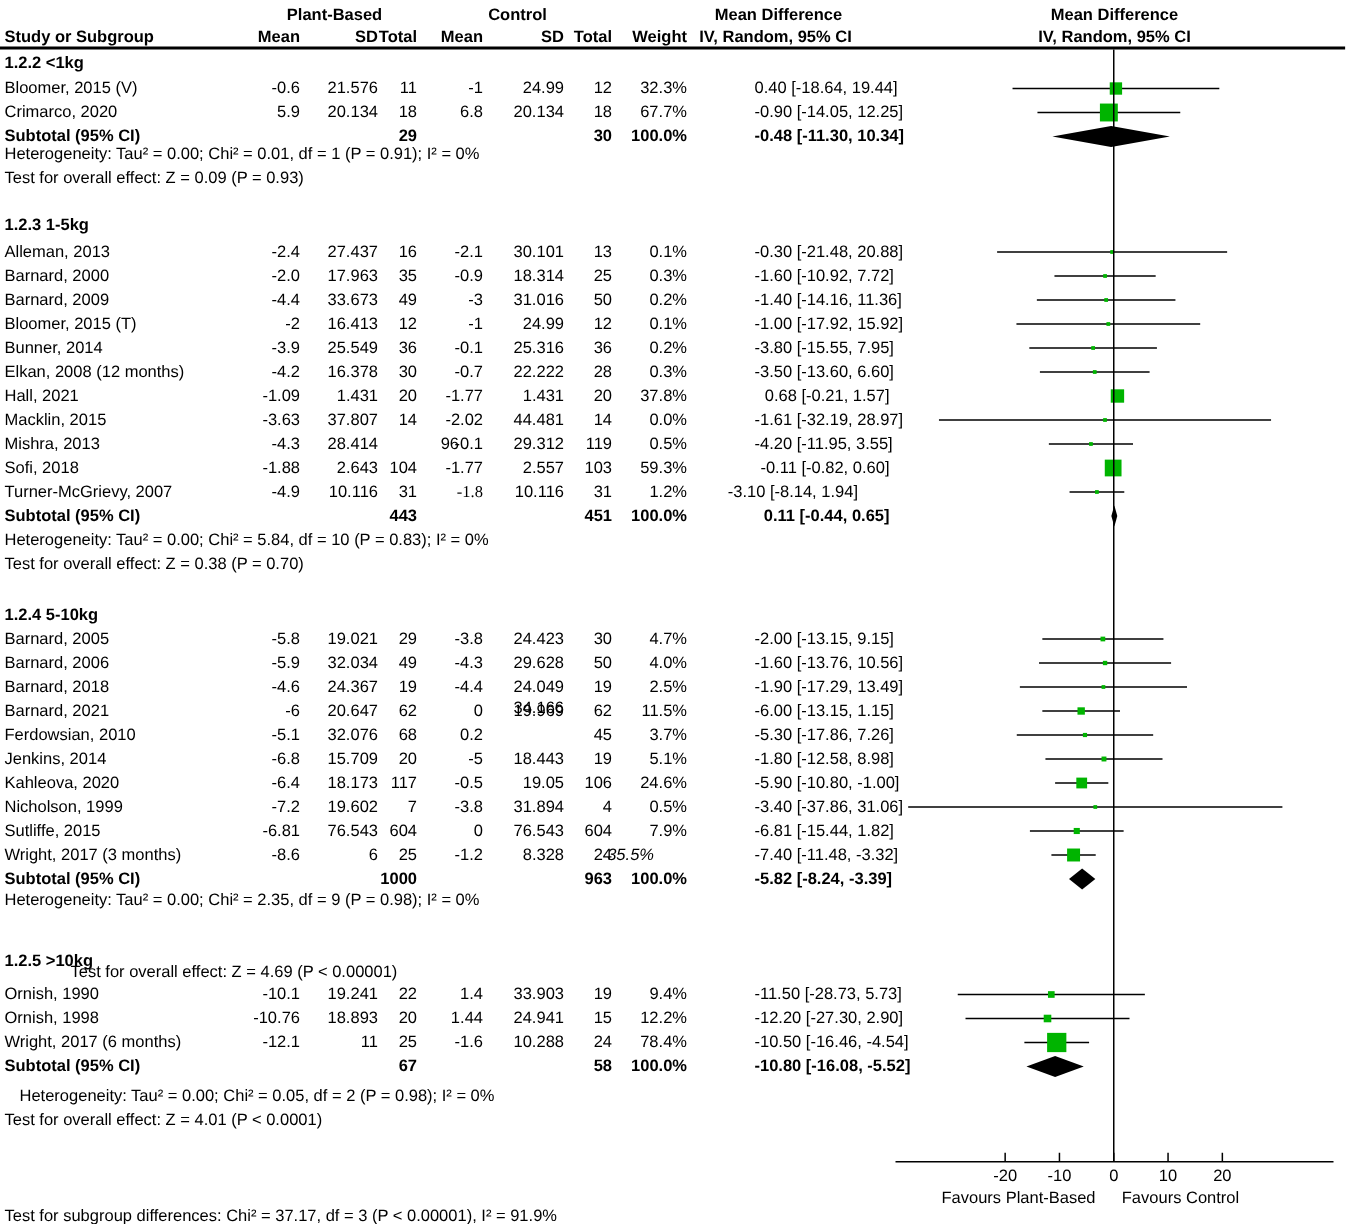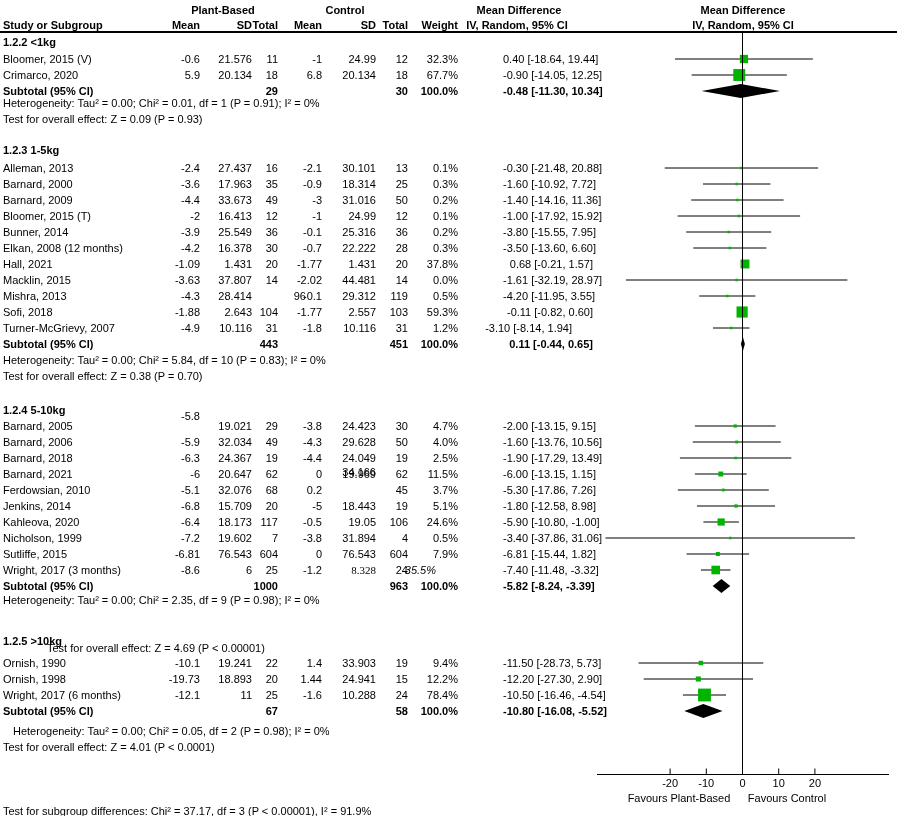--- a/index.html
+++ b/index.html
@@ -81,21 +81,21 @@
       <div class="cell" style="left: 3px; top: 160px;">Alleman, 2013</div>
       <div class="cell r" style="left: 110px; top: 160px;">-2.4</div>
       <div class="cell r" style="left: 162px; top: 160px;">27.437</div>
       <div class="cell r" style="left: 188px; top: 160px;">16</div>
       <div class="cell r" style="left: 232px; top: 160px;">-2.1</div>
       <div class="cell r" style="left: 286px; top: 160px;">30.101</div>
       <div class="cell r" style="left: 318px; top: 160px;">13</div>
       <div class="cell r" style="left: 368px; top: 160px;">0.1%</div>
       <div class="cell r" style="left: 503px; top: 160px;">-0.30 [-21.48, 20.88]</div>
       <div class="cell" style="left: 3px; top: 176px;">Barnard, 2000</div>
-      <div class="cell r" style="left: 110px; top: 176px;">-3.6</div>
+      <div class="cell r" style="left: 110px; top: 176px;">-2.0</div>
       <div class="cell r" style="left: 162px; top: 176px;">17.963</div>
       <div class="cell r" style="left: 188px; top: 176px;">35</div>
       <div class="cell r" style="left: 232px; top: 176px;">-0.9</div>
       <div class="cell r" style="left: 286px; top: 176px;">18.314</div>
       <div class="cell r" style="left: 318px; top: 176px;">25</div>
       <div class="cell r" style="left: 368px; top: 176px;">0.3%</div>
       <div class="cell r" style="left: 503px; top: 176px;">-1.60 [-10.92, 7.72]</div>
       <div class="cell" style="left: 3px; top: 192px;">Barnard, 2009</div>
       <div class="cell r" style="left: 110px; top: 192px;">-4.4</div>
       <div class="cell r" style="left: 162px; top: 192px;">33.673</div>
@@ -165,53 +165,53 @@
       <div class="cell r" style="left: 188px; top: 304px;">104</div>
       <div class="cell r" style="left: 232px; top: 304px;">-1.77</div>
       <div class="cell r" style="left: 286px; top: 304px;">2.557</div>
       <div class="cell r" style="left: 318px; top: 304px;">103</div>
       <div class="cell r" style="left: 368px; top: 304px;">59.3%</div>
       <div class="cell r" style="left: 503px; top: 304px;">-0.11 [-0.82, 0.60]</div>
       <div class="cell" style="left: 3px; top: 320px;">Turner-McGrievy, 2007</div>
       <div class="cell r" style="left: 110px; top: 320px;">-4.9</div>
       <div class="cell r" style="left: 162px; top: 320px;">10.116</div>
       <div class="cell r" style="left: 188px; top: 320px;">31</div>
-      <div class="cell r" style="left: 232px; top: 320px;">-1.8</div>
+      <div class="cell r" style="left: 232px; top: 320px; font-family: Liberation Serif, serif;">-1.8</div>
       <div class="cell r" style="left: 286px; top: 320px;">10.116</div>
       <div class="cell r" style="left: 318px; top: 320px;">31</div>
       <div class="cell r" style="left: 368px; top: 320px;">1.2%</div>
       <div class="cell r" style="left: 482px; top: 320px;">-3.10 [-8.14, 1.94]</div>
       <div class="cell b" style="left: 3px; top: 336px;">Subtotal (95% CI)</div>
       <div class="cell r b" style="left: 188px; top: 336px;">443</div>
       <div class="cell r b" style="left: 318px; top: 336px;">451</div>
       <div class="cell r b" style="left: 368px; top: 336px;">100.0%</div>
       <div class="cell r b" style="left: 503px; top: 336px;">0.11 [-0.44, 0.65]</div>
       <div class="cell" style="left: 3px; top: 352px;">Heterogeneity: Tau² = 0.00; Chi² = 5.84, df = 10 (P = 0.83); I² = 0%</div>
       <div class="cell" style="left: 3px; top: 368px;">Test for overall effect: Z = 0.38 (P = 0.70)</div>
       <div class="cell b" style="left: 3px; top: 402px;">1.2.4 5-10kg</div>
       <div class="cell" style="left: 3px; top: 418px;">Barnard, 2005</div>
-      <div class="cell r" style="left: 110px; top: 408px;">-5.8</div>
+      <div class="cell r" style="left: 110px; top: 418px;">-5.8</div>
       <div class="cell r" style="left: 162px; top: 418px;">19.021</div>
       <div class="cell r" style="left: 188px; top: 418px;">29</div>
       <div class="cell r" style="left: 232px; top: 418px;">-3.8</div>
       <div class="cell r" style="left: 286px; top: 418px;">24.423</div>
       <div class="cell r" style="left: 318px; top: 418px;">30</div>
       <div class="cell r" style="left: 368px; top: 418px;">4.7%</div>
       <div class="cell r" style="left: 503px; top: 418px;">-2.00 [-13.15, 9.15]</div>
       <div class="cell" style="left: 3px; top: 434px;">Barnard, 2006</div>
       <div class="cell r" style="left: 110px; top: 434px;">-5.9</div>
       <div class="cell r" style="left: 162px; top: 434px;">32.034</div>
       <div class="cell r" style="left: 188px; top: 434px;">49</div>
       <div class="cell r" style="left: 232px; top: 434px;">-4.3</div>
       <div class="cell r" style="left: 286px; top: 434px;">29.628</div>
       <div class="cell r" style="left: 318px; top: 434px;">50</div>
       <div class="cell r" style="left: 368px; top: 434px;">4.0%</div>
       <div class="cell r" style="left: 503px; top: 434px;">-1.60 [-13.76, 10.56]</div>
       <div class="cell" style="left: 3px; top: 450px;">Barnard, 2018</div>
-      <div class="cell r" style="left: 110px; top: 450px;">-6.3</div>
+      <div class="cell r" style="left: 110px; top: 450px;">-4.6</div>
       <div class="cell r" style="left: 162px; top: 450px;">24.367</div>
       <div class="cell r" style="left: 188px; top: 450px;">19</div>
       <div class="cell r" style="left: 232px; top: 450px;">-4.4</div>
       <div class="cell r" style="left: 286px; top: 450px;">24.049</div>
       <div class="cell r" style="left: 318px; top: 450px;">19</div>
       <div class="cell r" style="left: 368px; top: 450px;">2.5%</div>
       <div class="cell r" style="left: 503px; top: 450px;">-1.90 [-17.29, 13.49]</div>
       <div class="cell" style="left: 3px; top: 466px;">Barnard, 2021</div>
       <div class="cell r" style="left: 110px; top: 466px;">-6</div>
       <div class="cell r" style="left: 162px; top: 466px;">20.647</div>
@@ -264,21 +264,21 @@
       <div class="cell r" style="left: 232px; top: 546px;">0</div>
       <div class="cell r" style="left: 286px; top: 546px;">76.543</div>
       <div class="cell r" style="left: 318px; top: 546px;">604</div>
       <div class="cell r" style="left: 368px; top: 546px;">7.9%</div>
       <div class="cell r" style="left: 503px; top: 546px;">-6.81 [-15.44, 1.82]</div>
       <div class="cell" style="left: 3px; top: 562px;">Wright, 2017 (3 months)</div>
       <div class="cell r" style="left: 110px; top: 562px;">-8.6</div>
       <div class="cell r" style="left: 162px; top: 562px;">6</div>
       <div class="cell r" style="left: 188px; top: 562px;">25</div>
       <div class="cell r" style="left: 232px; top: 562px;">-1.2</div>
-      <div class="cell r" style="left: 286px; top: 562px; font-family: Liberation Serif, serif;">8.328</div>
+      <div class="cell r" style="left: 286px; top: 562px;">8.328</div>
       <div class="cell r" style="left: 318px; top: 562px;">24</div>
       <div class="cell r" style="left: 346px; top: 562px; font-style: italic;">35.5%</div>
       <div class="cell r" style="left: 503px; top: 562px;">-7.40 [-11.48, -3.32]</div>
       <div class="cell b" style="left: 3px; top: 578px;">Subtotal (95% CI)</div>
       <div class="cell r b" style="left: 188px; top: 578px;">1000</div>
       <div class="cell r b" style="left: 318px; top: 578px;">963</div>
       <div class="cell r b" style="left: 368px; top: 578px;">100.0%</div>
       <div class="cell r b" style="left: 503px; top: 578px;">-5.82 [-8.24, -3.39]</div>
       <div class="cell" style="left: 3px; top: 592px;">Heterogeneity: Tau² = 0.00; Chi² = 2.35, df = 9 (P = 0.98); I² = 0%</div>
       <div class="cell" style="left: 3px; top: 640px; margin-left: 44px;">Test for overall effect: Z = 4.69 (P &lt; 0.00001)</div>
@@ -286,21 +286,21 @@
       <div class="cell" style="left: 3px; top: 655px;">Ornish, 1990</div>
       <div class="cell r" style="left: 110px; top: 655px;">-10.1</div>
       <div class="cell r" style="left: 162px; top: 655px;">19.241</div>
       <div class="cell r" style="left: 188px; top: 655px;">22</div>
       <div class="cell r" style="left: 232px; top: 655px;">1.4</div>
       <div class="cell r" style="left: 286px; top: 655px;">33.903</div>
       <div class="cell r" style="left: 318px; top: 655px;">19</div>
       <div class="cell r" style="left: 368px; top: 655px;">9.4%</div>
       <div class="cell r" style="left: 503px; top: 655px;">-11.50 [-28.73, 5.73]</div>
       <div class="cell" style="left: 3px; top: 671px;">Ornish, 1998</div>
-      <div class="cell r" style="left: 110px; top: 671px;">-19.73</div>
+      <div class="cell r" style="left: 110px; top: 671px;">-10.76</div>
       <div class="cell r" style="left: 162px; top: 671px;">18.893</div>
       <div class="cell r" style="left: 188px; top: 671px;">20</div>
       <div class="cell r" style="left: 232px; top: 671px;">1.44</div>
       <div class="cell r" style="left: 286px; top: 671px;">24.941</div>
       <div class="cell r" style="left: 318px; top: 671px;">15</div>
       <div class="cell r" style="left: 368px; top: 671px;">12.2%</div>
       <div class="cell r" style="left: 503px; top: 671px;">-12.20 [-27.30, 2.90]</div>
       <div class="cell" style="left: 3px; top: 687px;">Wright, 2017 (6 months)</div>
       <div class="cell r" style="left: 110px; top: 687px;">-12.1</div>
       <div class="cell r" style="left: 162px; top: 687px;">11</div>

